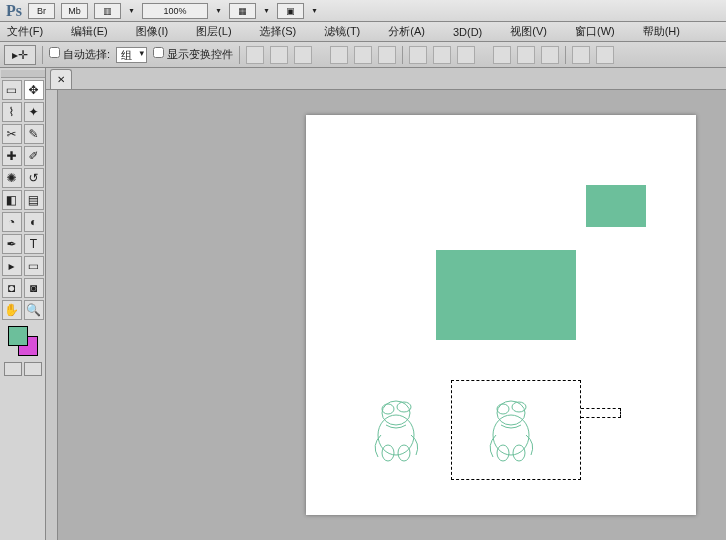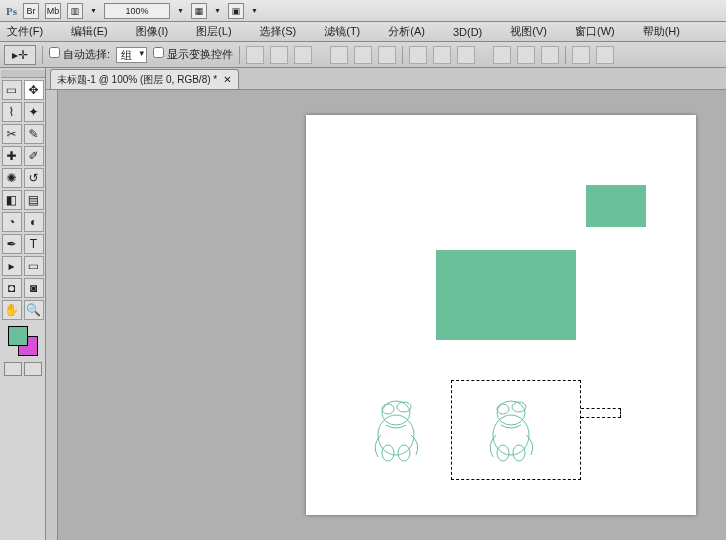--- a/index.html
+++ b/index.html
@@ -1,20 +1,20 @@
 <!DOCTYPE html>
 <html><head>
 <meta charset="utf-8">
 <style>
 * { margin: 0; padding: 0; box-sizing: border-box; font-family: "Microsoft YaHei", Arial, sans-serif; }
 body { width: 726px; height: 540px; background: #b8b8b8; overflow: hidden; font-size: 11px; color: #222; }
 
 .titlebar { height: 22px; background: linear-gradient(#e8e8e8,#d8d8d8); display: flex; align-items: center; padding: 0 6px; gap: 6px; border-bottom: 1px solid #888; }
-.ps-logo { font-family: Georgia, serif; font-weight: bold; font-size: 11px; color: #4a6a8a; }
-.tb-icon { width: 16px; height: 16px; border: 1px solid #888; background: #eee; display: flex; align-items: center; justify-content: center; font-size: 9px; cursor: pointer; }
+.ps-logo { font-family: Georgia, serif; font-weight: bold; font-size: 16px; color: #4a6a8a; }
+.tb-icon { width: 27px; height: 16px; border: 1px solid #888; background: #eee; display: flex; align-items: center; justify-content: center; font-size: 9px; cursor: pointer; }
 .tb-dd { width: 9px; height: 16px; display: flex; align-items: center; justify-content: center; font-size: 8px; cursor: pointer; }
 
 .menubar { height: 20px; background: linear-gradient(#e0e0e0,#d0d0d0); display: flex; align-items: center; padding: 0 4px; gap: 22px; border-bottom: 1px solid #888; }
 .menuitem { cursor: pointer; padding: 2px 3px; }
 
 .optbar { height: 26px; background: linear-gradient(#d8d8d8,#c8c8c8); display: flex; align-items: center; padding: 0 4px; gap: 6px; border-bottom: 1px solid #888; }
 .optbar .sep { width: 1px; height: 18px; background: #999; }
 .opt-tool { width: 32px; height: 20px; border: 1px solid #888; background: #ddd; display: flex; align-items: center; justify-content: center; font-size: 12px; cursor: pointer; }
 .ck { display: flex; align-items: flex-start; gap: 3px; cursor: pointer; }
 .ck input { width: 11px; height: 11px; }
@@ -147,21 +147,20 @@
     </div>
     <div class="qmask">
       <div></div>
       <div></div>
     </div>
   </div>
 
   <div class="workarea">
     <div class="doctab-row">
       <div class="doctab">
-        <span>未标题-1 @ 100% (图层 0, RGB/8) *</span>
         <span class="close">✕</span>
       </div>
     </div>
     <div class="leftgutter"></div>
     <div class="canvas-wrap">
       <div class="canvas">
         <div class="rect1"></div>
         <div class="rect2"></div>
         <svg class="figure figA" viewBox="0 0 60 70">
           <g fill="none" stroke="#6cbf9b" stroke-width="1">

